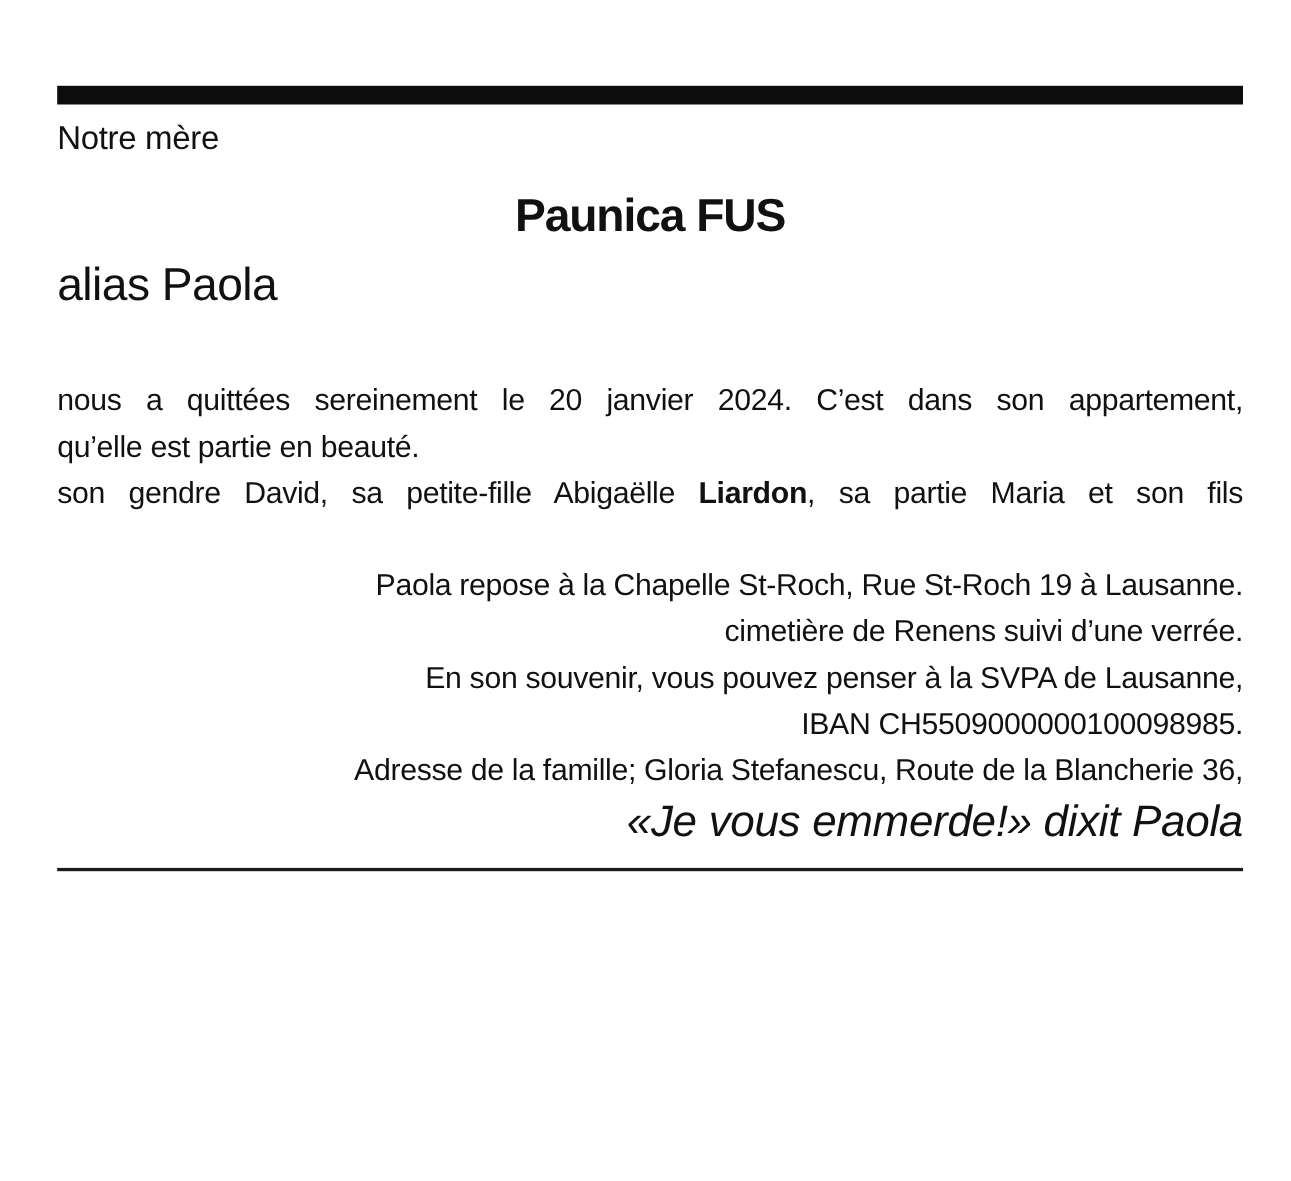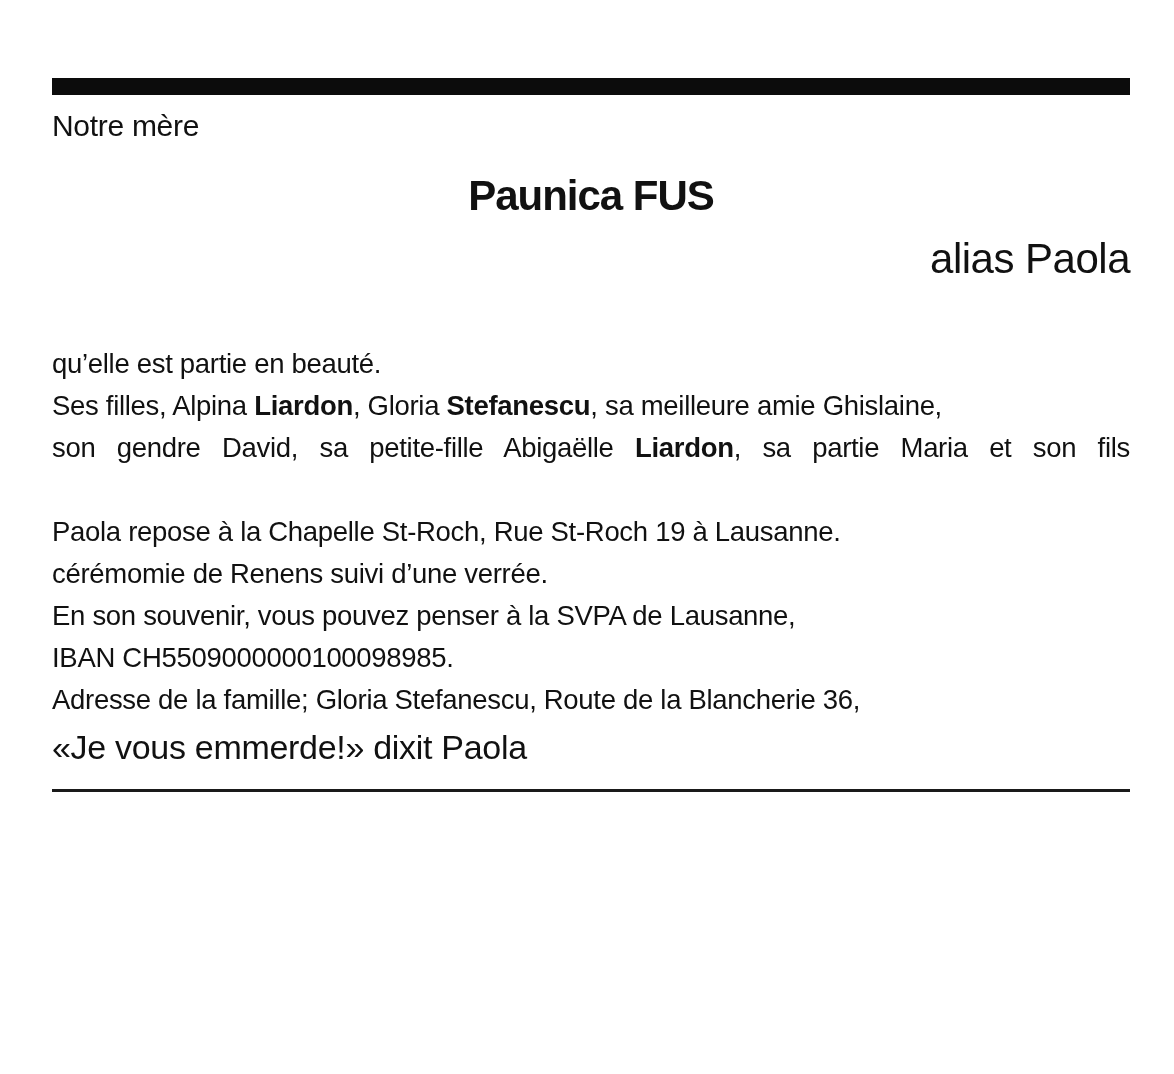--- a/index.html
+++ b/index.html
@@ -37,69 +37,70 @@
   }
   .name {
     margin-top: 16px;
     text-align: center;
     font-size: 42px;
     line-height: 70px;
     font-weight: bold;
     letter-spacing: -1px;
   }
   .alias {
-    text-align: right;
+    text-align: left;
     font-size: 42px;
     line-height: 56px;
     letter-spacing: -0.5px;
   }
   .textblock {
     font-size: 27.5px;
     line-height: 42px;
     letter-spacing: -0.3px;
   }
   .block1 { margin-top: 56px; }
-  .block2 { margin-top: 42px; }
+  .block2 { margin-top: 42px; text-align: right; }
   .line { white-space: normal; }
   .line.j {
     text-align: justify;
     text-align-last: justify;
     overflow: hidden;
   }
   .quote {
     margin-top: 6px;
-    text-align: left;
-    font-size: 34px;
+    text-align: right;
+    font-style: italic;
+    font-size: 40px;
     line-height: 40px;
     letter-spacing: -0.3px;
   }
   b { font-weight: bold; }
 </style>
 </head>
 <body>
 
 <div class="page">
 
   <div class="rule-top"></div>
 
   <div class="intro">Notre mère</div>
 
   <div class="name">Paunica FUS</div>
 
   <div class="alias">alias Paola</div>
 
   <div class="textblock block1">
+    <div class="line j">nous a quittées sereinement le 20 janvier 2024. C’est dans son appartement,</div>
     <div class="line">qu’elle est partie en beauté.</div>
-    <div class="line"><span>Ses filles, Alpina </span><b>Liardon</b><span>, Gloria </span><b>Stefanescu</b><span>, sa meilleure amie Ghislaine,</span></div>
     <div class="line j"><span>son gendre David, sa petite-fille Abigaëlle </span><b>Liardon</b><span>, sa partie Maria et son fils</span></div>
   </div>
 
   <div class="textblock block2">
     <div class="line">Paola repose à la Chapelle St-Roch, Rue St-Roch 19 à Lausanne.</div>
-    <div class="line">cérémomie de Renens suivi d’une verrée.</div>
+    <div class="line">cimetière de Renens suivi d’une verrée.</div>
     <div class="line">En son souvenir, vous pouvez penser à la SVPA de Lausanne,</div>
     <div class="line">IBAN CH5509000000100098985.</div>
     <div class="line">Adresse de la famille; Gloria Stefanescu, Route de la Blancherie 36,</div>
   </div>
 
   <div class="quote">«Je vous emmerde!» dixit Paola</div>
 
   <div class="rule-bottom"></div>
 
 </div>

